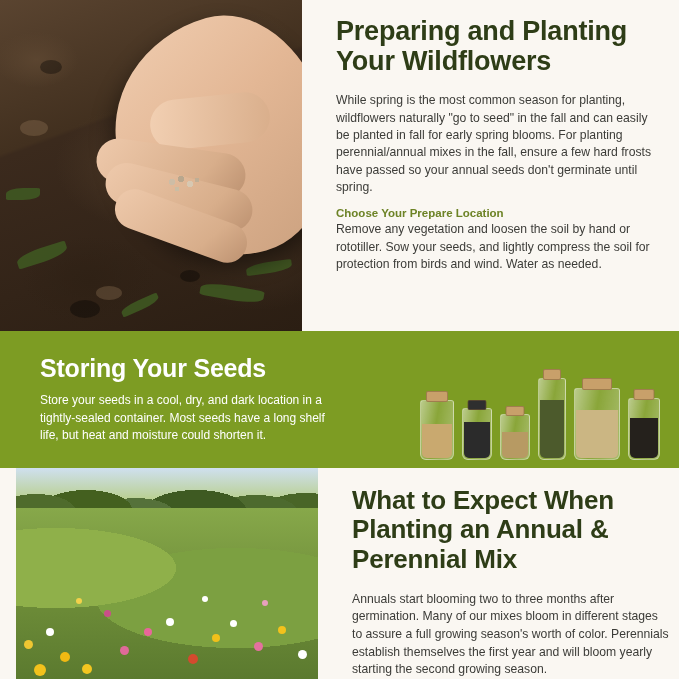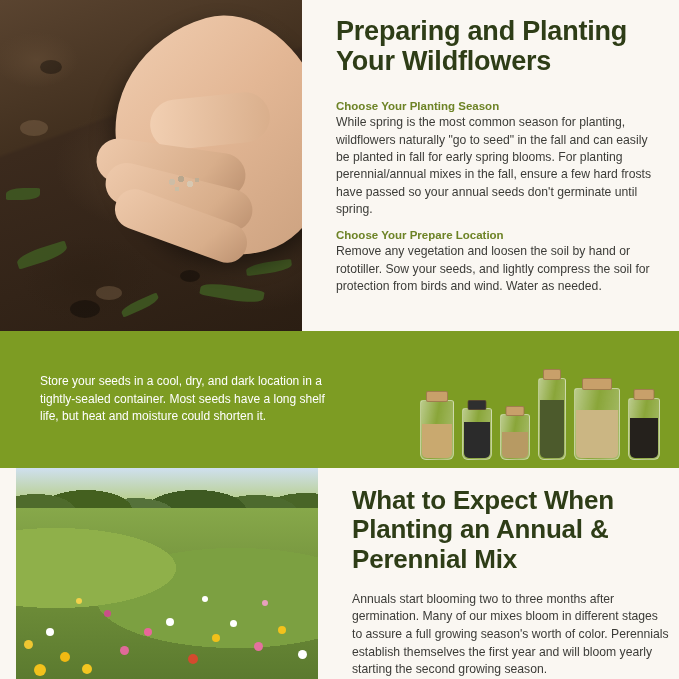--- a/index.html
+++ b/index.html
@@ -94,21 +94,21 @@
   .sec1-text {
     width: 377px;
     padding: 16px 22px 0 34px;
   }
   .sec1-title {
     font-size: 27px;
     line-height: 1.12;
     font-weight: bold;
     color: #2e3d17;
     letter-spacing: -0.2px;
-    margin-bottom: 24px;
+    margin-bottom: 16px;
   }
   .sub {
     color: #6d8326;
     font-weight: bold;
     font-size: 11.5px;
     margin-bottom: 2px;
   }
   .body {
     color: #3c3c38;
     font-size: 12.2px;
@@ -247,31 +247,31 @@
       <div class="thumb"></div>
       <div class="finger f1"></div>
       <div class="finger f2"></div>
       <div class="finger f3"></div>
       <div class="seeds"></div>
     </div>
 
     <div class="sec1-text">
       <div class="sec1-title">Preparing and Planting Your Wildflowers</div>
 
-      <div class="sub">Choose Your Planting Season</div>
       <div class="body">While spring is the most common season for planting, wildflowers naturally "go to seed" in the fall and can easily be planted in fall for early spring blooms. For planting perennial/annual mixes in the fall, ensure a few hard frosts have passed so your annual seeds don't germinate until spring.</div>
 
       <div class="sub">Choose Your Prepare Location</div>
 
       <div class="body">Remove any vegetation and loosen the soil by hand or rototiller. Sow your seeds, and lightly compress the soil for protection from birds and wind. Water as needed.</div>
     </div>
   </div>
 
   <div class="sec2">
     <div class="sec2-text">
+      <div class="sec2-title">Storing Your Seeds</div>
       <div class="sec2-body">Store your seeds in a cool, dry, and dark location in a tightly-sealed container. Most seeds have a long shelf life, but heat and moisture could shorten it.</div>
     </div>
 
     <div class="jars">
       <div class="jar" style="left:50px; width:34px; height:60px;">
         <div class="glass"></div>
         <div class="fill" style="height:34px; background:#c9a96f;"></div>
         <div class="cork" style="top:-9px; width:22px; height:11px;"></div>
       </div>
       <div class="jar" style="left:92px; width:30px; height:52px;">

